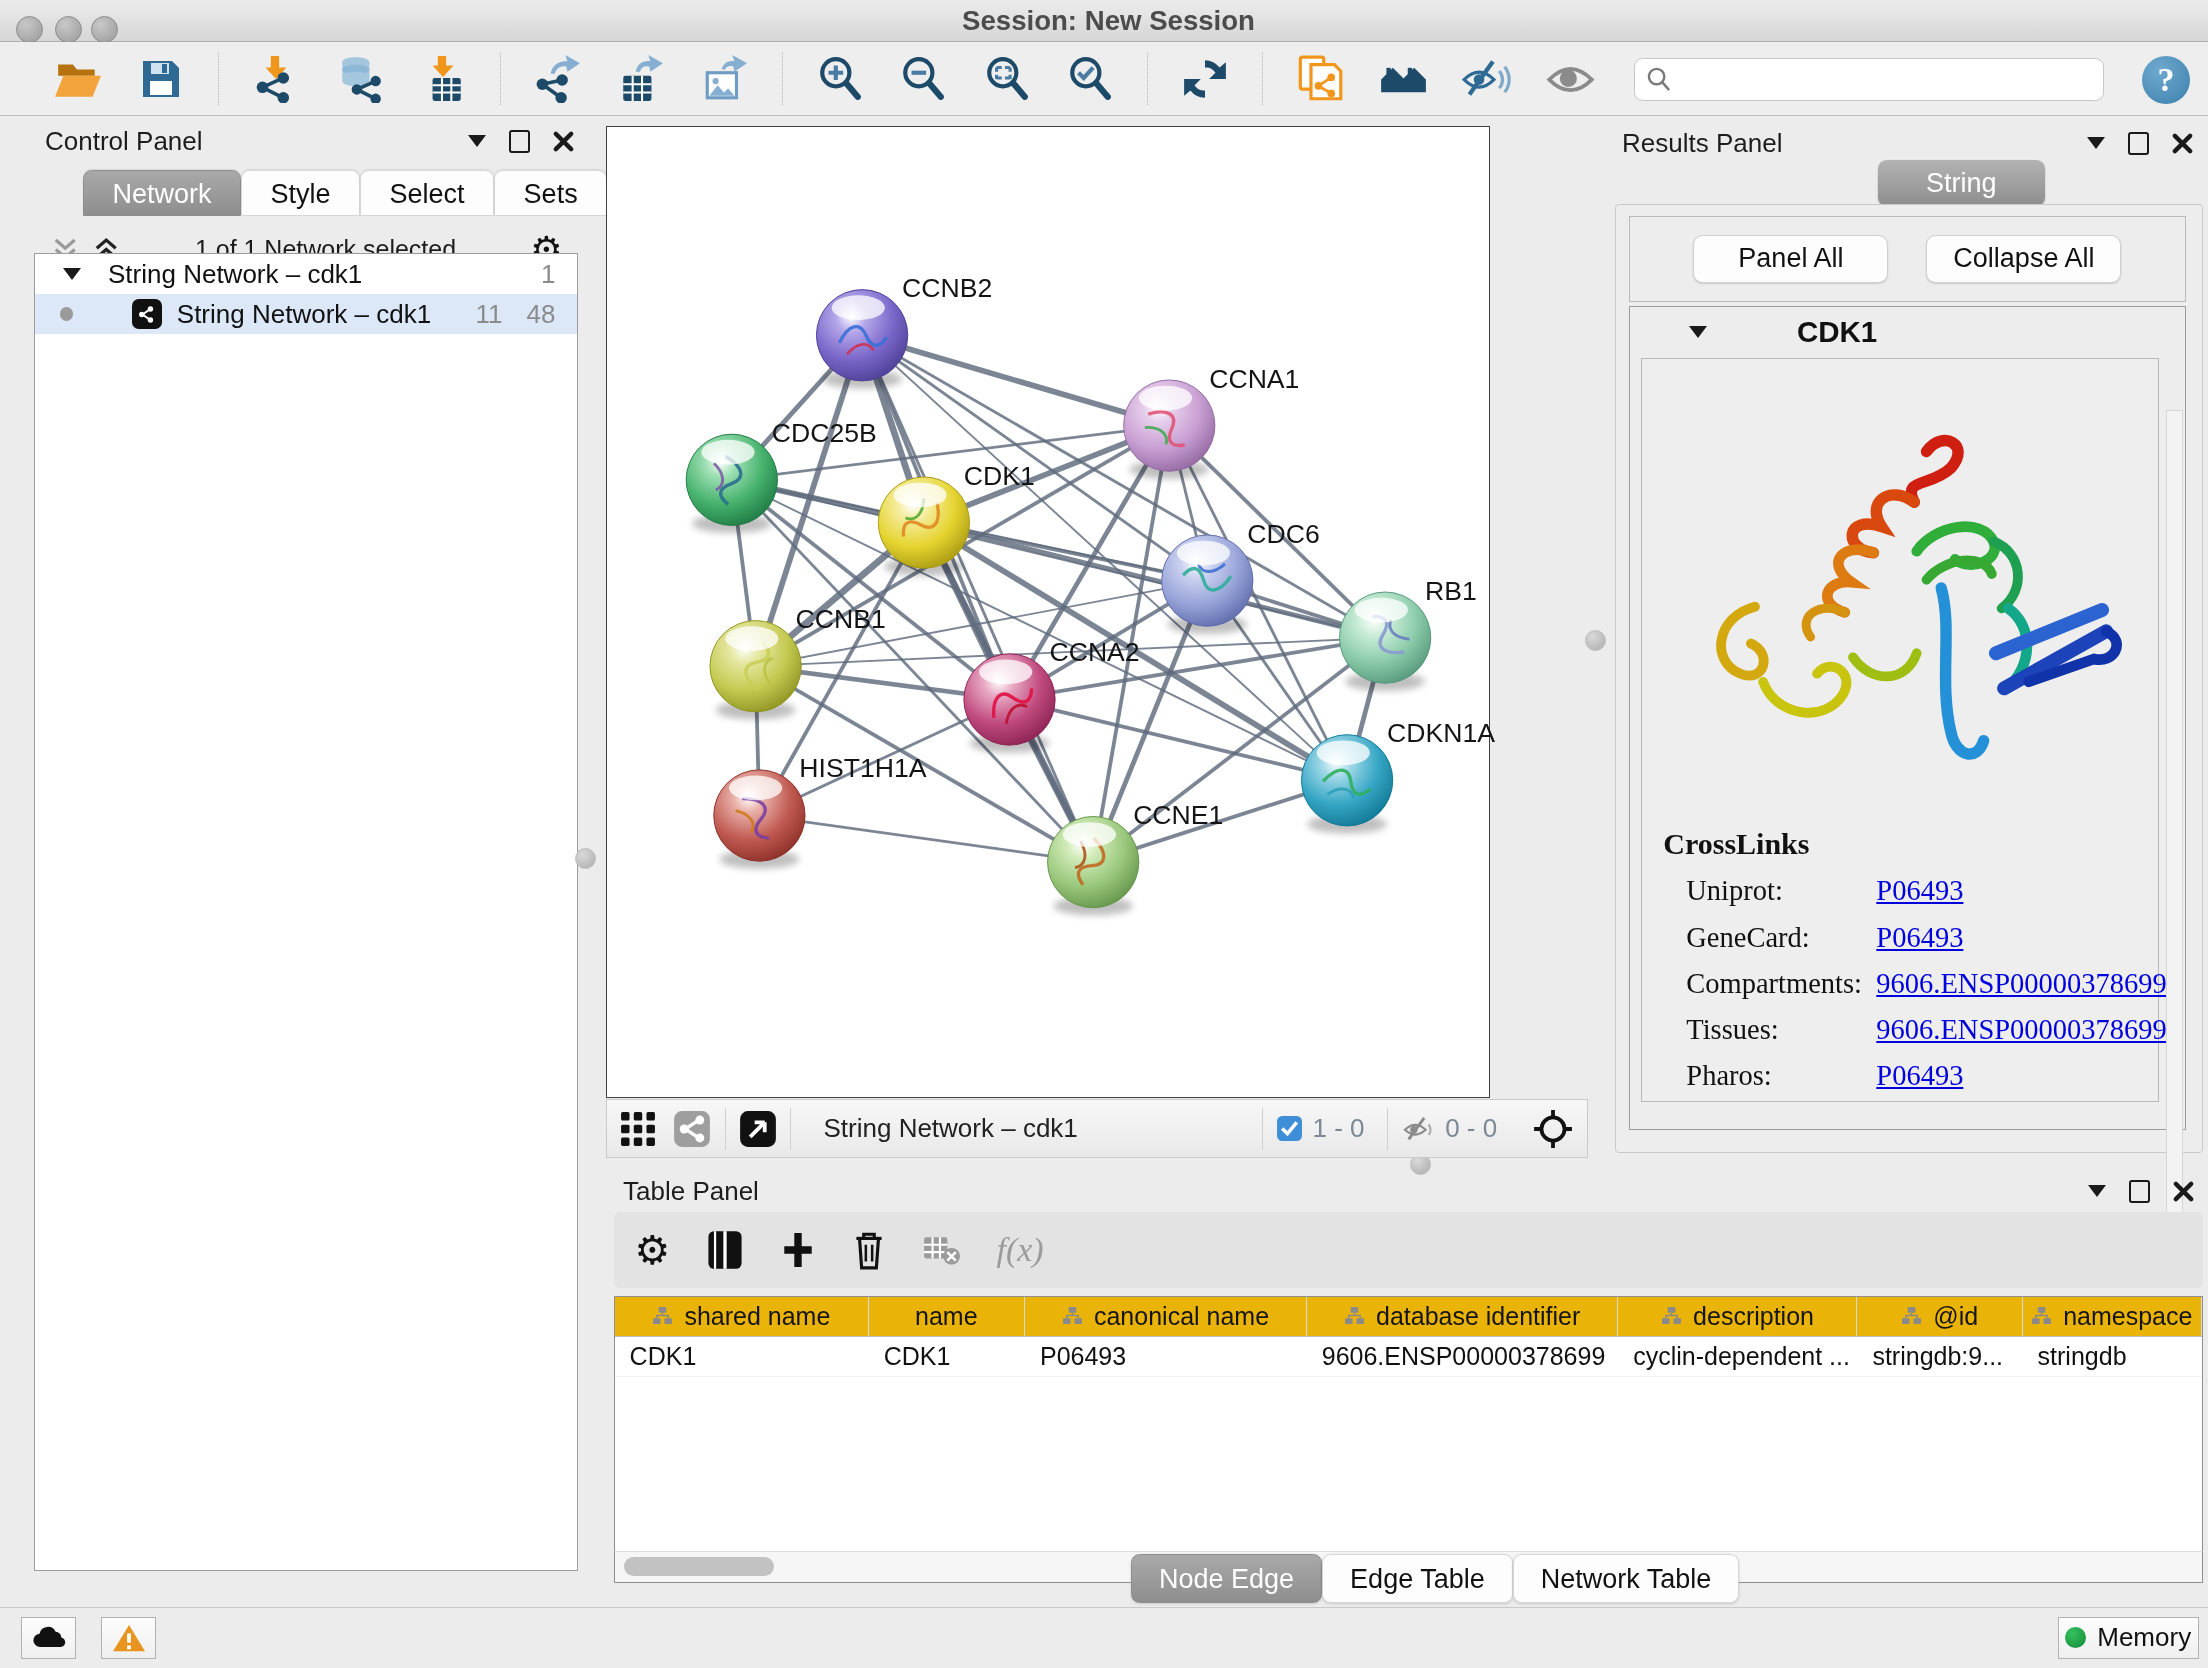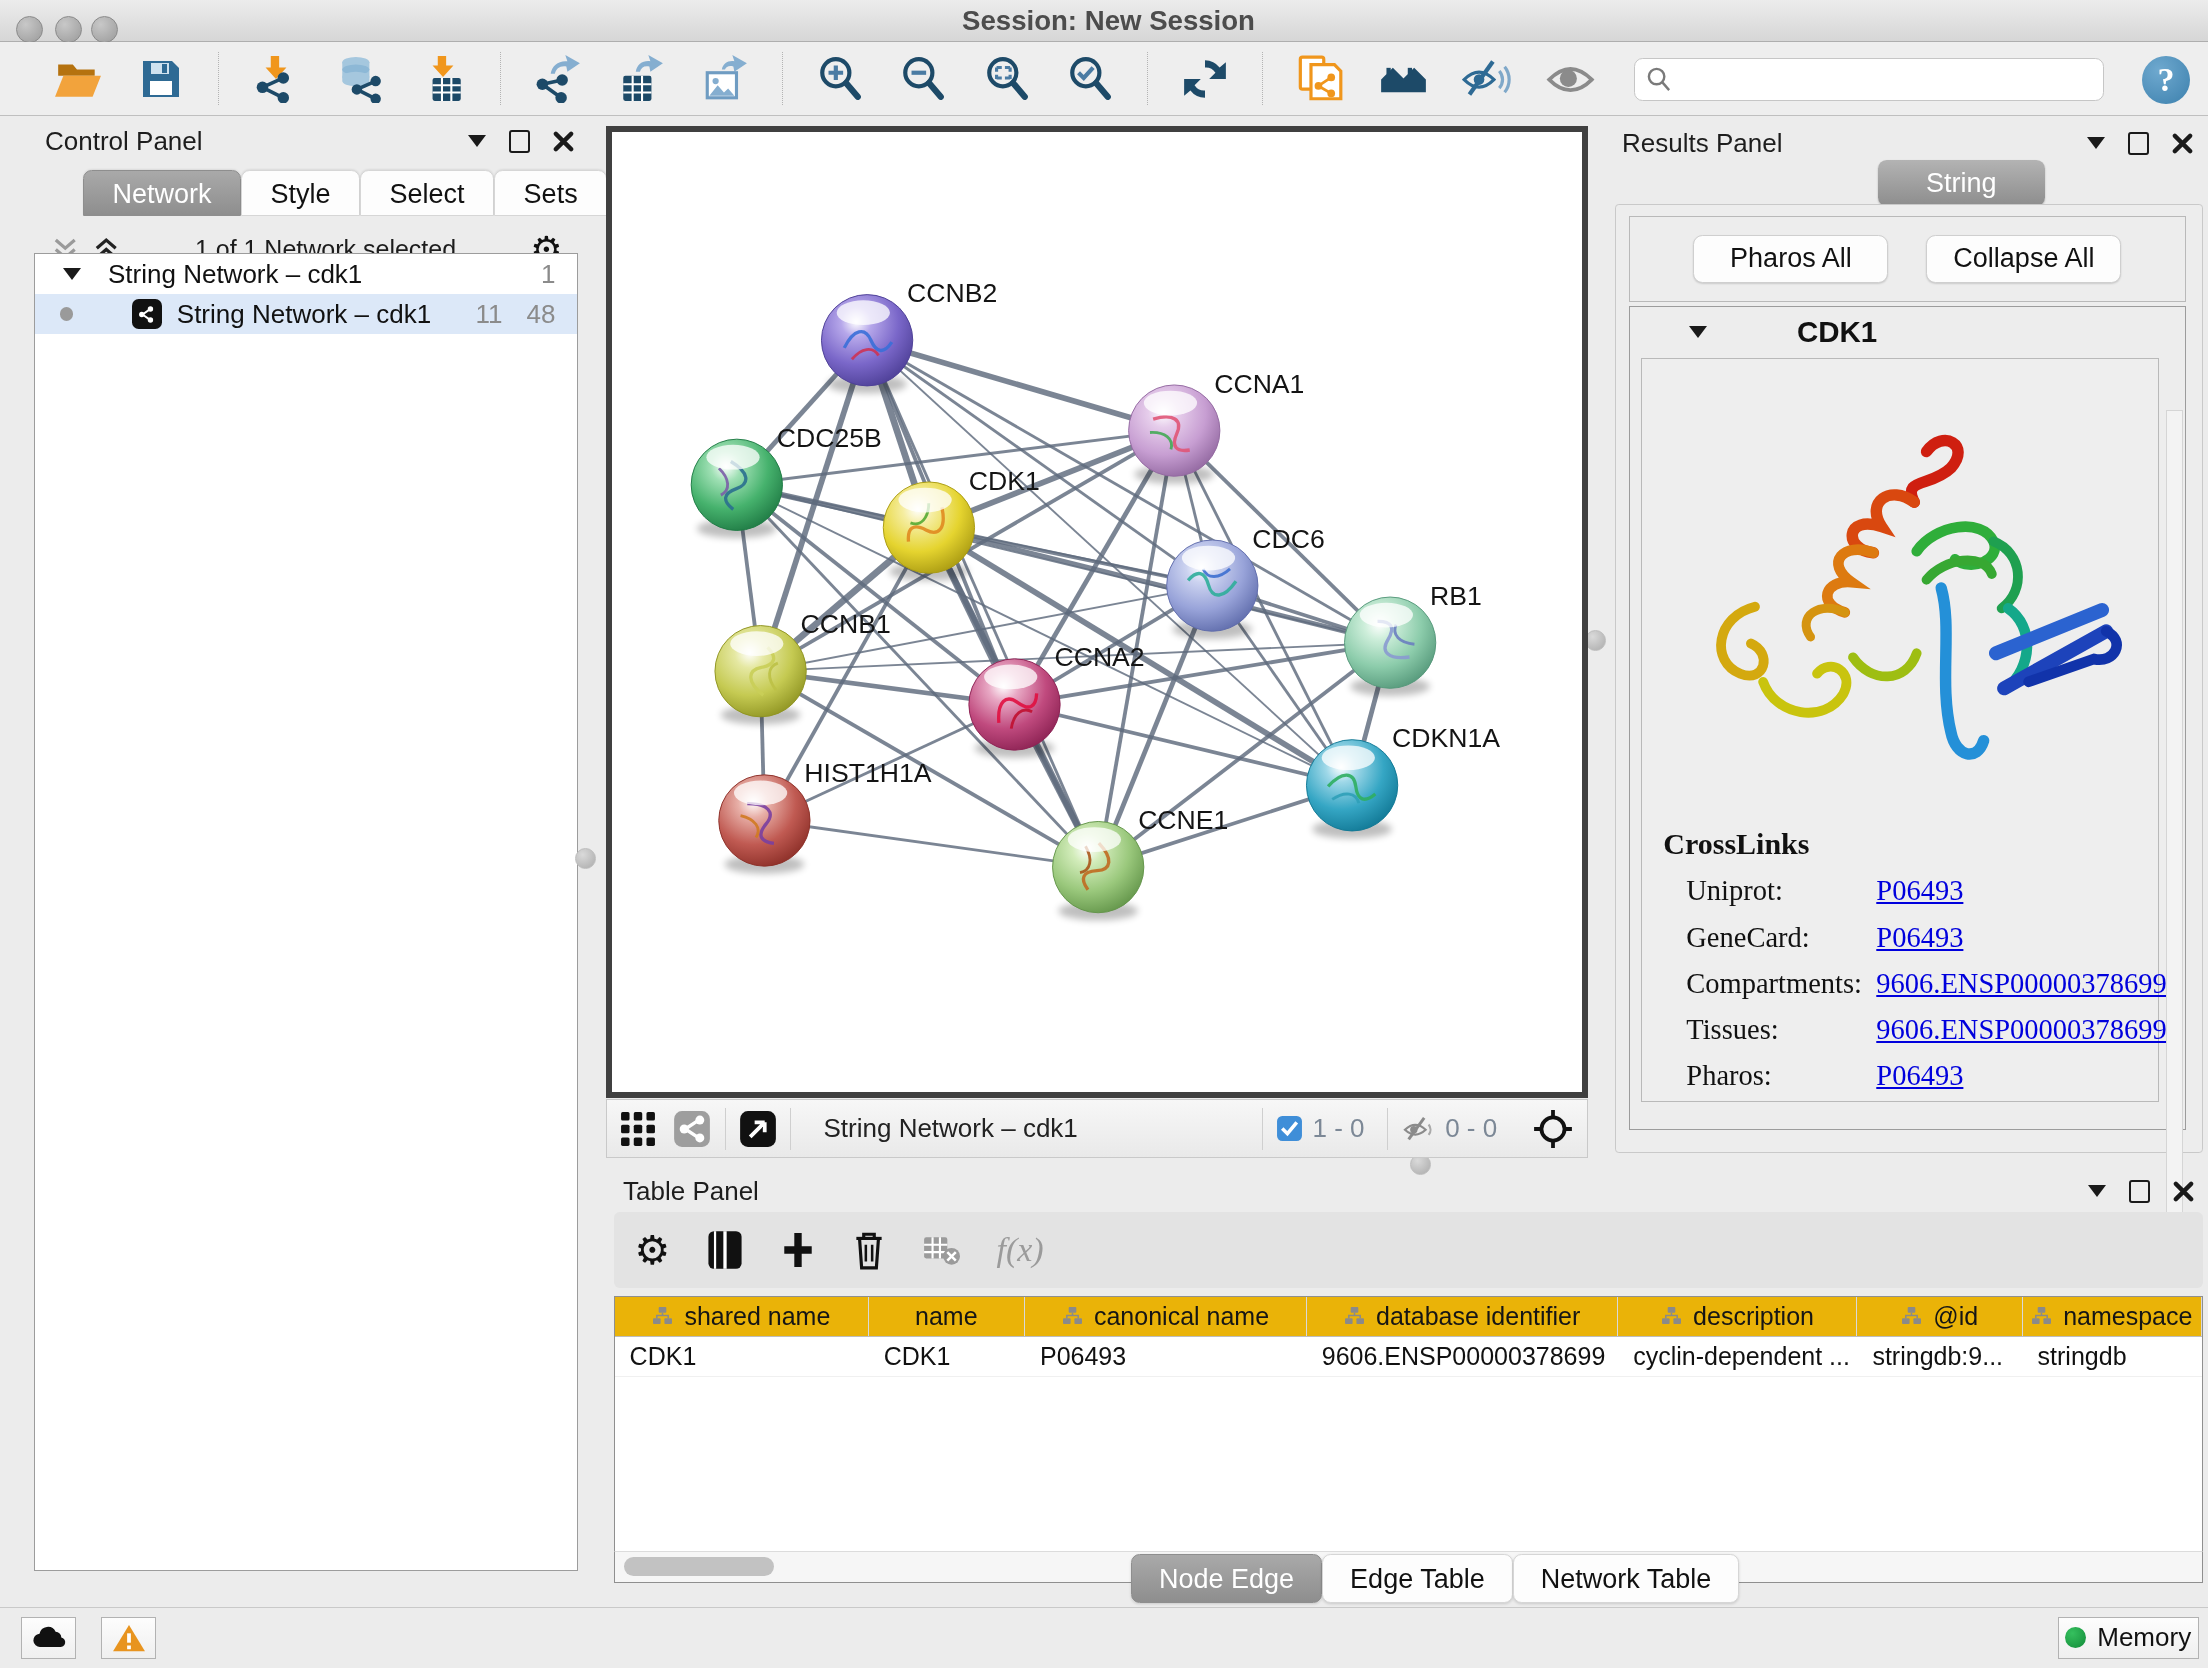--- a/index.html
+++ b/index.html
@@ -40,21 +40,21 @@
   .tri-down { width:0; height:0; border-left:9.5px solid transparent; border-right:9.5px solid transparent; border-top:12.4px solid #1a1a1a; }
   .gray-dot { width:13.3px; height:13.3px; border-radius:50%; background:#9a9a9a; }
   .string-chip { width:30px; height:30px; background:#111; border-radius:6.7px; display:flex; align-items:center; justify-content:center; }
 
   
   .grip { width:21px; height:21px; border-radius:50%; background:radial-gradient(circle at 35% 30%, #dadada, #ababab); border:1px solid #bdbdbd; position:absolute; }
   #split-left { left:569px; top:116px; width:36px; height:1468px; }
   #split-right { left:1587px; top:116px; width:19px; height:1040px; }
 
   
-  #network-panel { left:606px; top:126px; width:982px; height:972px; background:#ffffff; border:6px solid #404040; }
+  #network-panel { left:606px; top:126px; width:884px; height:972px; background:#ffffff; border:1px solid #404040; }
   #network-footer { left:606px; top:1099px; width:982px; height:59px; background:linear-gradient(#f7f7f7,#e9e9e9); border:1px solid #c9c9c9; display:flex; align-items:center; }
   .fsep { width:0; height:42px; border-left:1px solid #cfcfcf; margin:0 13.3px; }
   #net-title { font-size:26px; color:#222; margin-left:19px; flex:1; }
   .cnt-txt { font-size:26px; color:#7c8896; margin:0 9.5px; }
   #h-split { left:606px; top:1158px; width:1603px; height:14.3px; }
 
   
   #results-panel { left:1607px; top:122px; width:601px; height:1034px; }
   #rp-tab { position:absolute; left:271px; top:38px; height:46px; line-height:46px; padding:0 48px; font-size:27px; color:#fff; background:linear-gradient(#b3b3b3,#8d8d8d); border-radius:8.6px; box-shadow:0 1px 1.9px rgba(0,0,0,.25); }
   #rp-box { position:absolute; left:7.6px; top:82px; width:588px; height:949px; background:#ededed; border:1.9px solid #c9c9c9; border-radius:3.8px; }
@@ -564,21 +564,21 @@
   <div class="win-ctls" style="right:15px;top:9.5px">
     <span class="ctl-caret"></span>
     <span class="ctl-float"></span>
     <svg width="21" height="21" viewBox="0 0 22 22">
         <path d="M3 3l16 16M19 3L3 19" stroke="#1a1a1a" stroke-width="4.5" stroke-linecap="round"></path>
       </svg>
   </div>
   <div id="rp-tab">String</div>
   <div id="rp-box">
     <div id="rp-btnbox">
-      <div class="rp-btn">Pharos All</div>
+      <div class="rp-btn">Panel All</div>
       <div class="rp-btn">Collapse All</div>
     </div>
     <div id="rp-entry">
       <div id="rp-entry-head">
         <span class="tri-down" style="margin-left:59px"></span>
         <span id="rp-entry-name">CDK1</span>
       </div>
       <div id="rp-inner">
         <svg id="rp-protein" viewBox="0 0 600 500" fill="none" stroke-linecap="round">
           <path d="M330 48 C 350 20, 385 40, 360 68 C 335 92, 300 80, 315 110" stroke="#cf1f10" stroke-width="14"></path>

